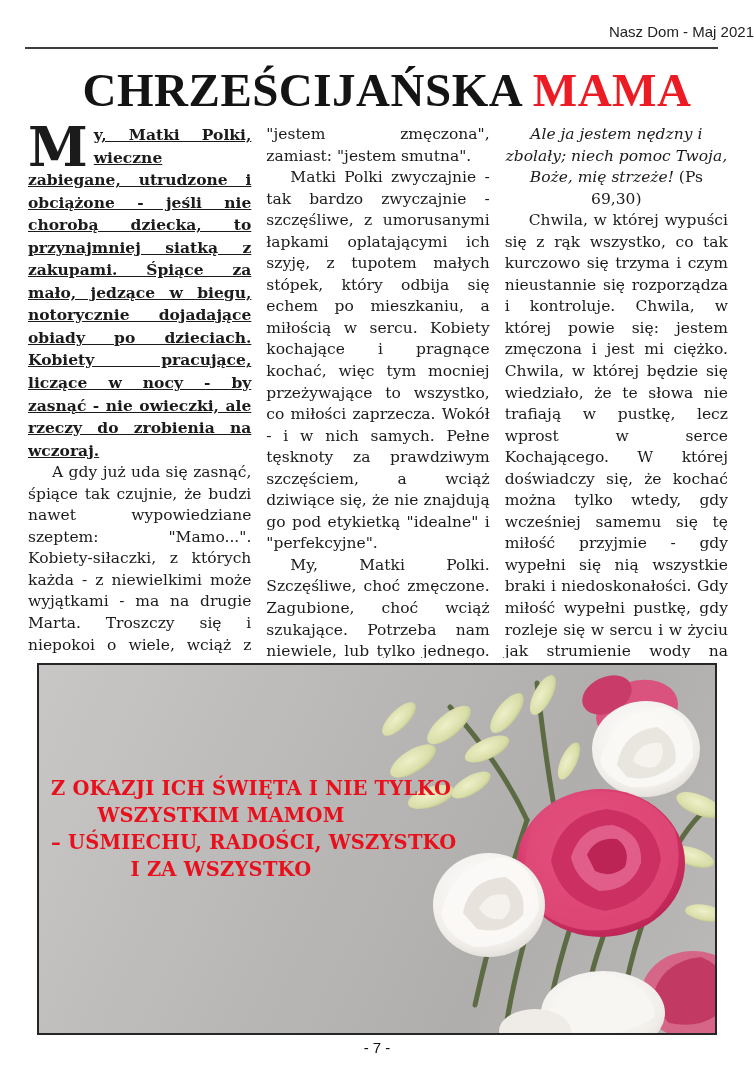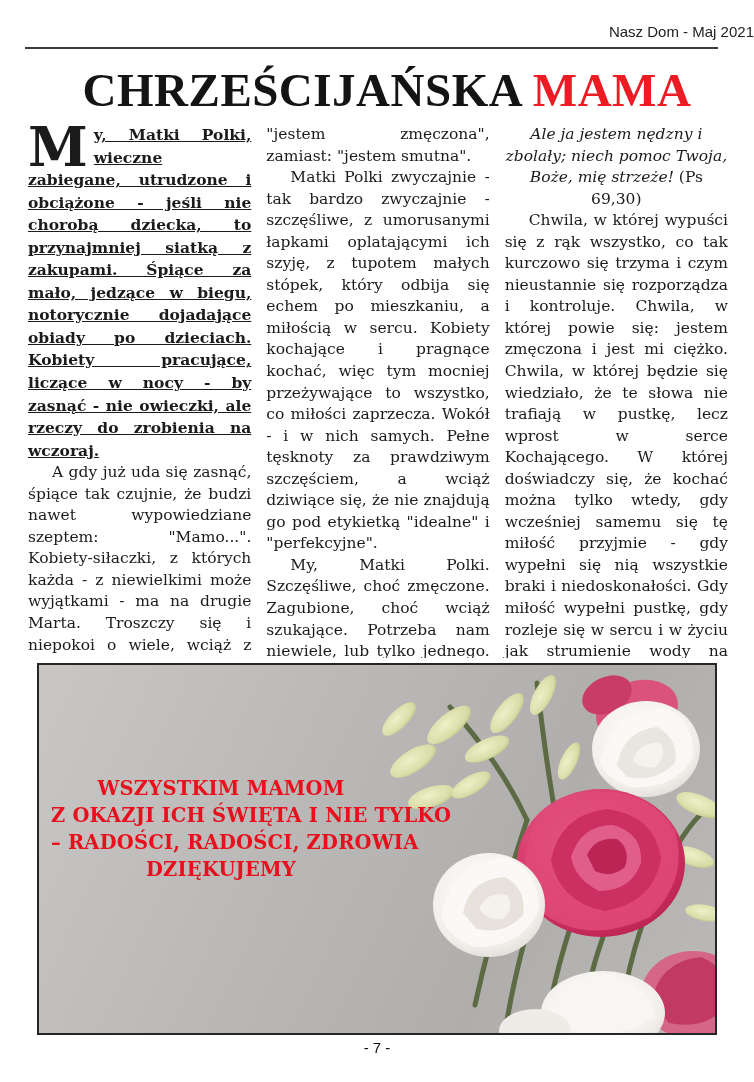--- a/index.html
+++ b/index.html
@@ -80,24 +80,24 @@
     </div>
     <div class="col">
       <p class="quote" style="text-align:center;"><i>Ale ja jestem nędzny i zbolały; niech pomoc Twoja, Boże, mię strzeże!</i><span> (Ps 69,30)</span></p>
       <p class="ind">Chwila, w której wypuści się z rąk wszystko, co tak kurczowo się trzyma i czym nieustannie się rozporządza i kontroluje. Chwila, w której powie się: jestem zmęczona i jest mi ciężko. Chwila, w której będzie się wiedziało, że te słowa nie trafiają w pustkę, lecz wprost w serce Kochającego. W której doświadczy się, że kochać można tylko wtedy, gdy wcześniej samemu się tę miłość przyjmie - gdy wypełni się nią wszystkie braki i niedoskonałości. Gdy miłość wypełni pustkę, gdy rozleje się w sercu i w życiu jak strumienie wody na suchym stepie (Iz 32,2).</p>
 
     </div>
   </div>
 
   <div class="photo">
     <div class="overlay">
+      <div>Z OKAZJI  ICH ŚWIĘTA I NIE TYLKO</div>
       <div>WSZYSTKIM MAMOM</div>
-      <div>Z OKAZJI  ICH ŚWIĘTA I NIE TYLKO</div>
-      <div>– RADOŚCI, RADOŚCI, ZDROWIA</div>
-      <div>DZIĘKUJEMY</div>
+      <div>– UŚMIECHU, RADOŚCI, WSZYSTKO</div>
+      <div>I ZA WSZYSTKO</div>
     </div>
 
     <svg class="bouquet" width="360" height="368" viewBox="0 0 360 368" xmlns="http://www.w3.org/2000/svg">
       <defs>
         <radialGradient id="pinkG" cx="40%" cy="35%" r="75%">
           <stop offset="0%" stop-color="#ef7aa0"></stop>
           <stop offset="55%" stop-color="#d83a6d"></stop>
           <stop offset="100%" stop-color="#b71e4f"></stop>
         </radialGradient>
         <radialGradient id="whiteG" cx="45%" cy="38%" r="75%">

